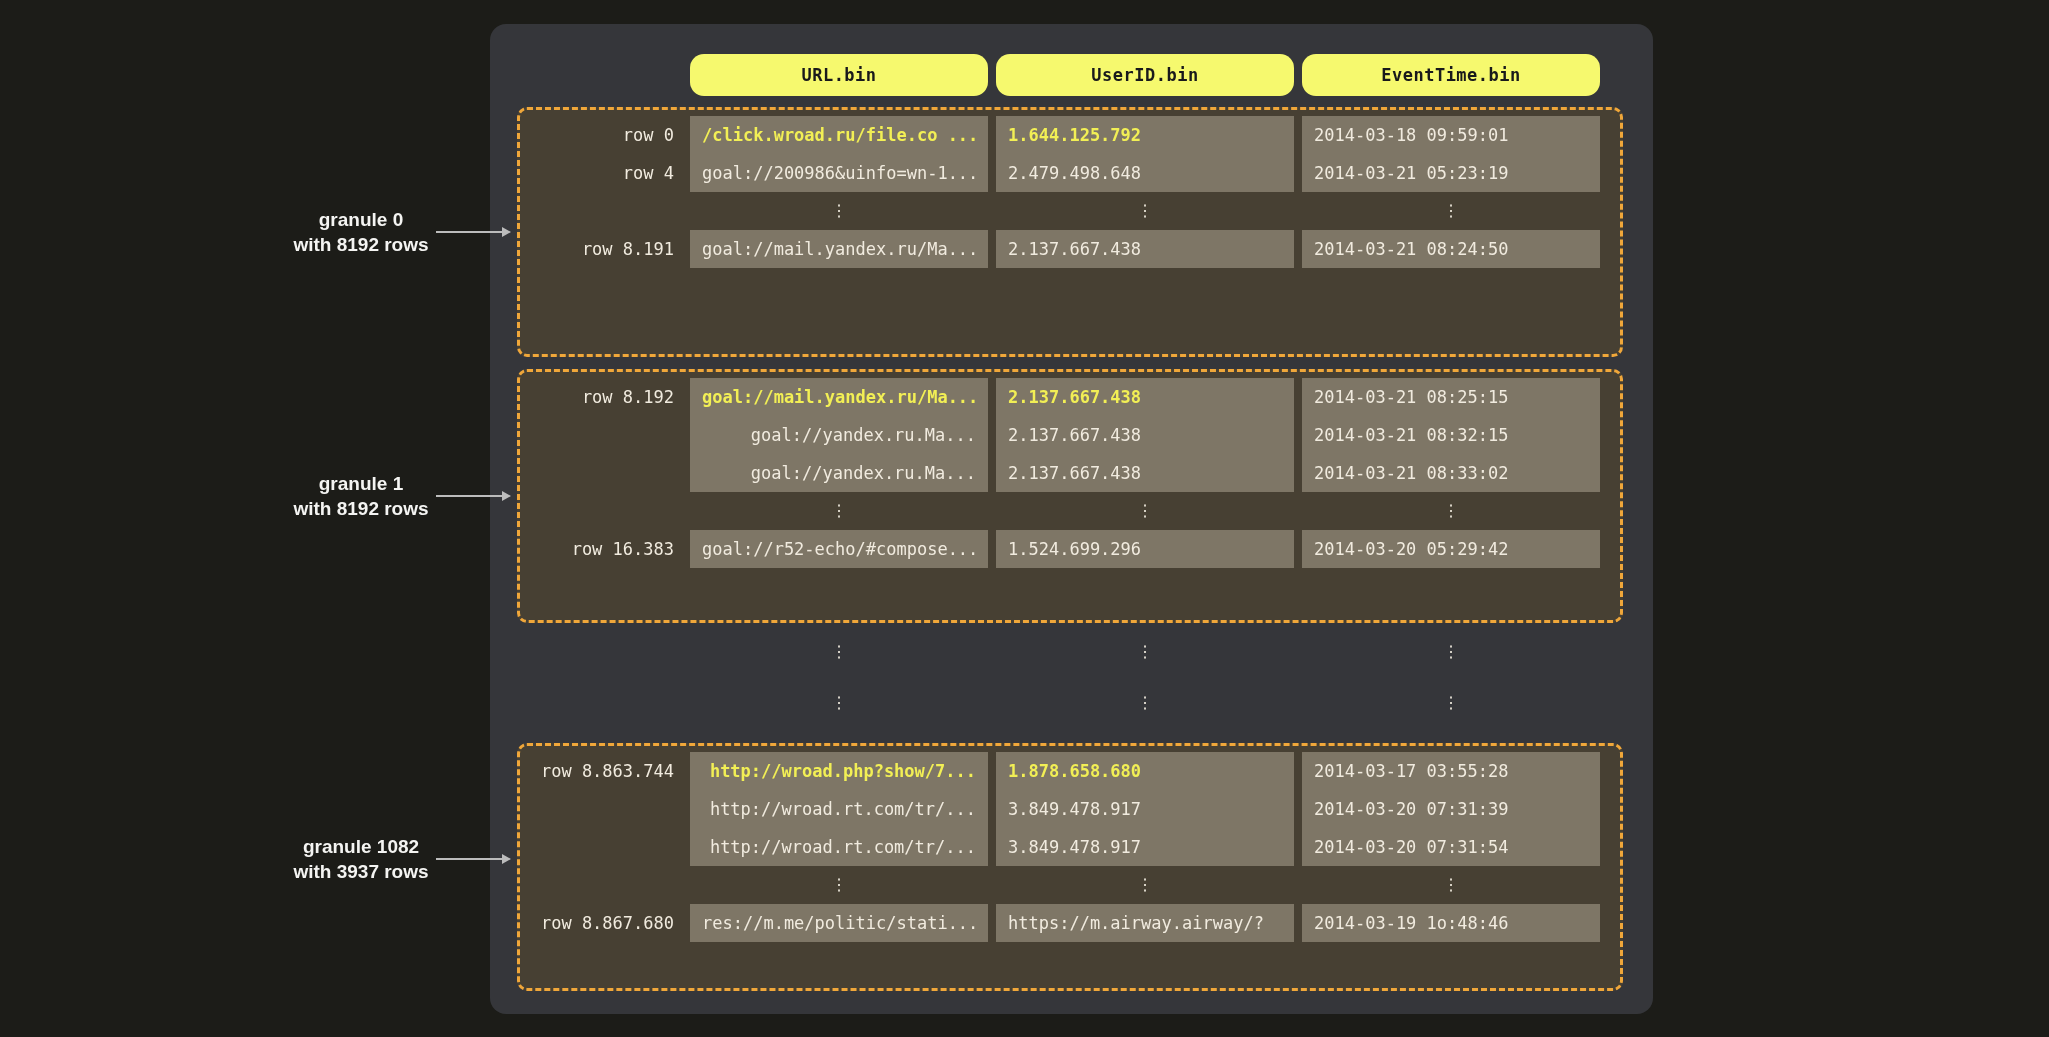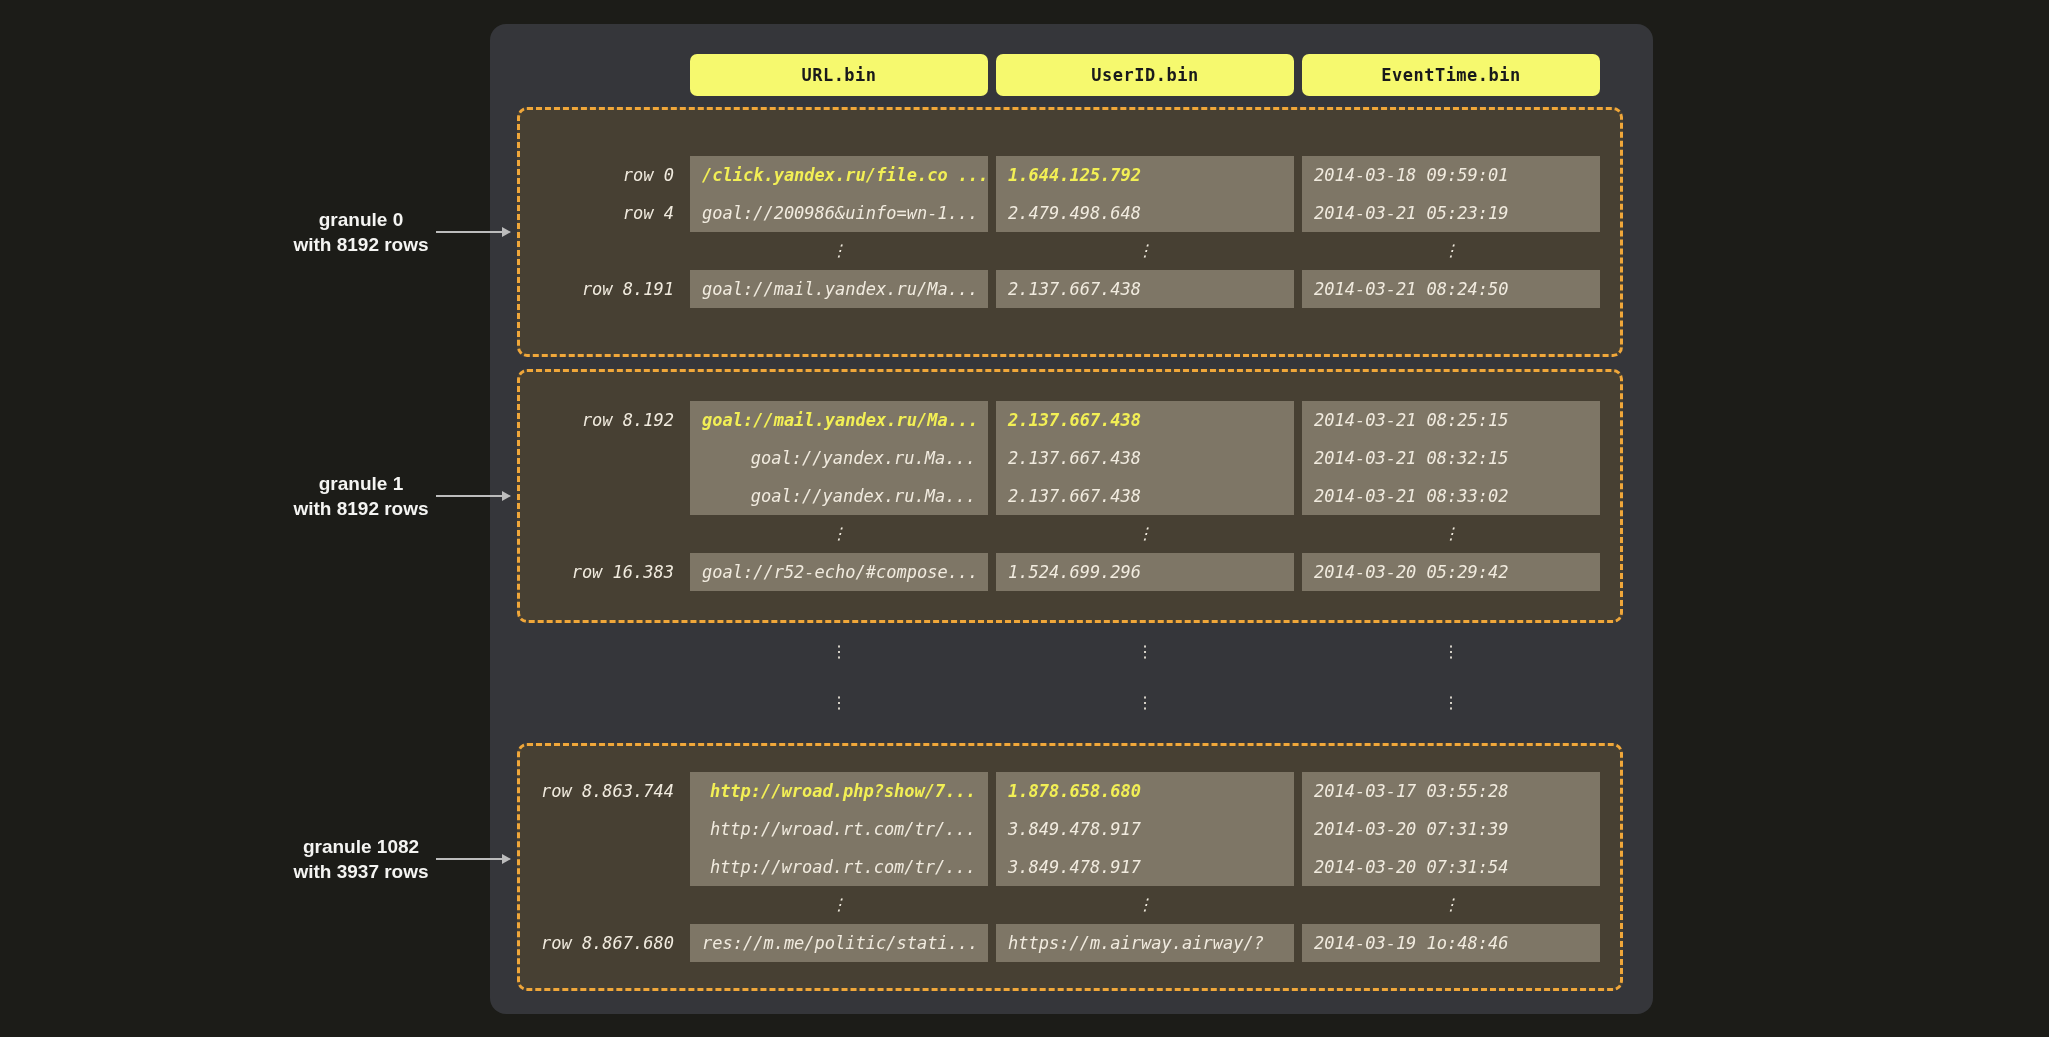--- a/index.html
+++ b/index.html
@@ -14,35 +14,34 @@
   
   .card{
     position:absolute;left:490px;top:24px;width:1163px;height:990px;
     background:var(--card-bg,#35363a);border-radius:16px;
   }
 
   
   .pill{
     position:absolute;top:30px;height:42px;width:298px;
     background:var(--pill-bg,#f6f96e);color:var(--pill-text,#19191b);
-    border-radius:7px;
+    border-radius:14px;
     display:flex;align-items:center;justify-content:center;
     font-size:17px;font-weight:bold;letter-spacing:.5px;
   }
   .pill-0{left:200px}.pill-1{left:506px}.pill-2{left:812px}
 
   
   .granule-box{
     position:absolute;left:27px;width:1106px;box-sizing:border-box;
     background:var(--granule-bg,#474033);
     border:3px dashed var(--granule-border,#f0a73a);
     border-radius:10px;
-    display:flex;flex-direction:column;justify-content:center;
+    display:flex;flex-direction:column;justify-content:flex-start;
     padding:6px 0;
-    font-style:italic;
   }
   .gpos-0{top:83px;height:250px}
   .gpos-1{top:345px;height:254px}
   .gpos-2{top:719px;height:248px}
 
   .grow{display:flex;height:38px;flex:0 0 38px;}
   .row-label{
     width:170px;flex:0 0 170px;box-sizing:border-box;padding-right:16px;
     text-align:right;line-height:38px;font-size:17px;
     color:var(--cell-text,#f1ebdf);white-space:nowrap;
@@ -98,21 +97,21 @@
 
 <div class="stage">
   <div class="card">
     <div class="pill pill-0">URL.bin</div>
     <div class="pill pill-1">UserID.bin</div>
     <div class="pill pill-2">EventTime.bin</div>
     <div id="granules-root">
         <div class="granule-box gpos-0">
           <div class="grow">
             <div class="row-label">row 0</div>
-            <div class="cell url hl">/click.yandex.ru/file.co ...</div>
+            <div class="cell url hl">/click.wroad.ru/file.co ...</div>
             <div class="cell hl">1.644.125.792</div>
             <div class="cell">2014-03-18 09:59:01</div>
           </div>
           <div class="grow">
             <div class="row-label">row 4</div>
             <div class="cell url">goal://200986&amp;uinfo=wn-1...</div>
             <div class="cell">2.479.498.648</div>
             <div class="cell">2014-03-21 05:23:19</div>
           </div>
           <div class="grow">

